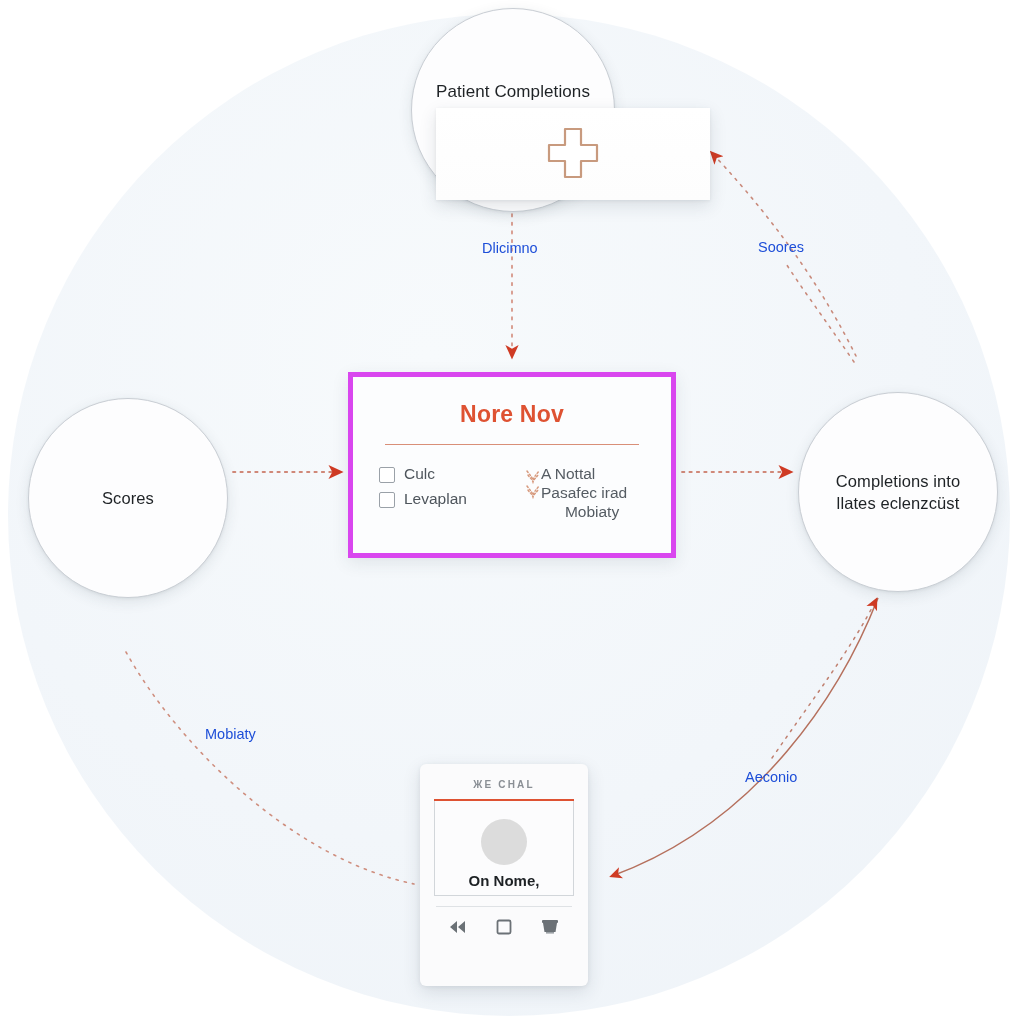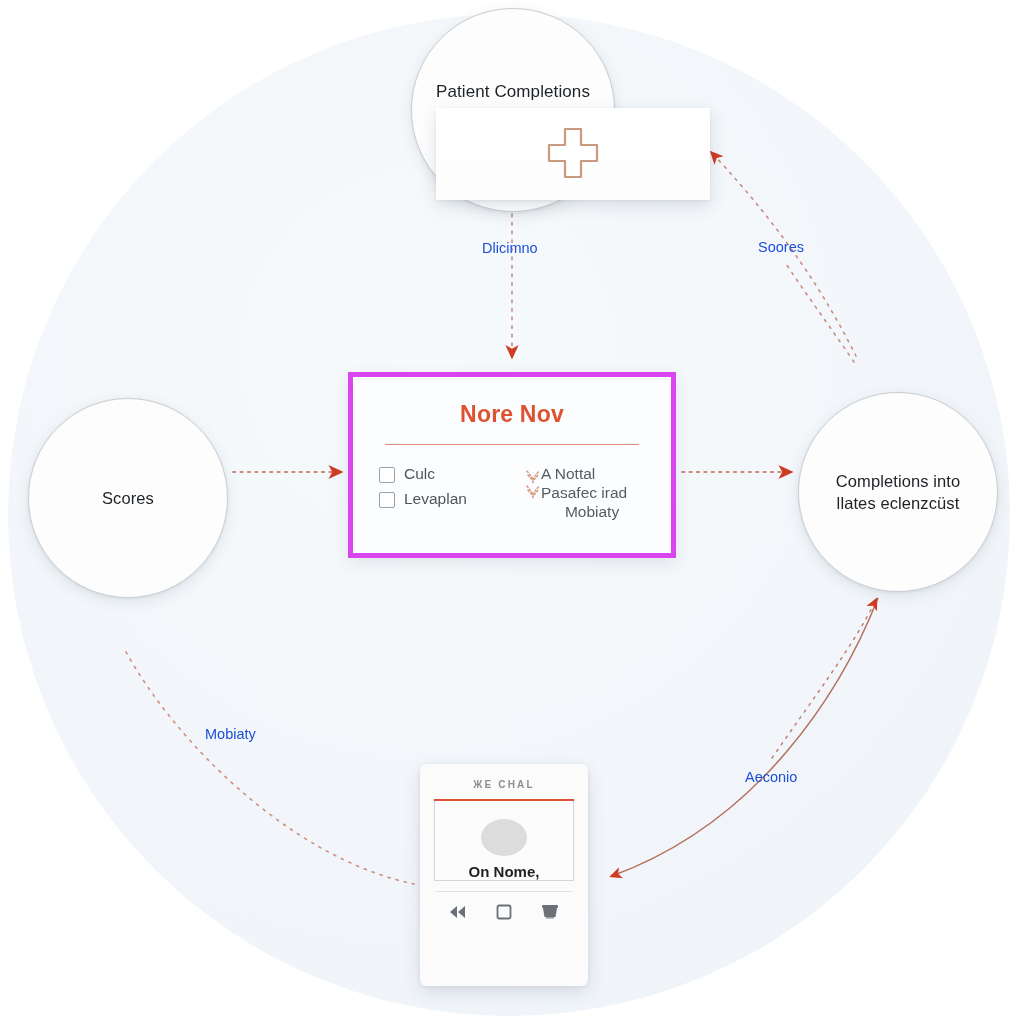--- a/index.html
+++ b/index.html
@@ -99,21 +99,21 @@
     background:#fbfbfc;border-radius:6px;
     box-shadow:0 6px 18px rgba(40,55,70,.13),0 1px 4px rgba(40,55,70,.08);
     box-sizing:border-box;padding:12px 14px 0 14px;
   }
   #device .dev-title{
     text-align:center;color:#8a8f95;font-size:10px;
     letter-spacing:2.2px;font-weight:bold;margin-top:3px;
   }
   #device .dev-accent{margin-top:9px;height:2px;background:#de5232;}
   #device .dev-screen{
-    margin-top:0px;height:80px;border:1px solid #d2d6da;border-top:none;
+    margin-top:0px;height:95px;border:1px solid #d2d6da;border-top:none;
     background:#fcfcfd;display:flex;flex-direction:column;
     align-items:center;justify-content:flex-start;padding-top:18px;box-sizing:border-box;
   }
   #device .avatar{width:46px;height:46px;border-radius:50%;background:#dcdcdc;}
   #device .dev-caption{margin-top:7px;color:#1d2124;font-size:15px;font-weight:600;}
   #device .dev-divider{margin:10px 2px 0 2px;height:1px;background:#dfe2e5;}
   #device .dev-bar{display:flex;justify-content:space-around;align-items:center;margin-top:11px;}
   #device .dev-bar svg{display:block;}
 
   

